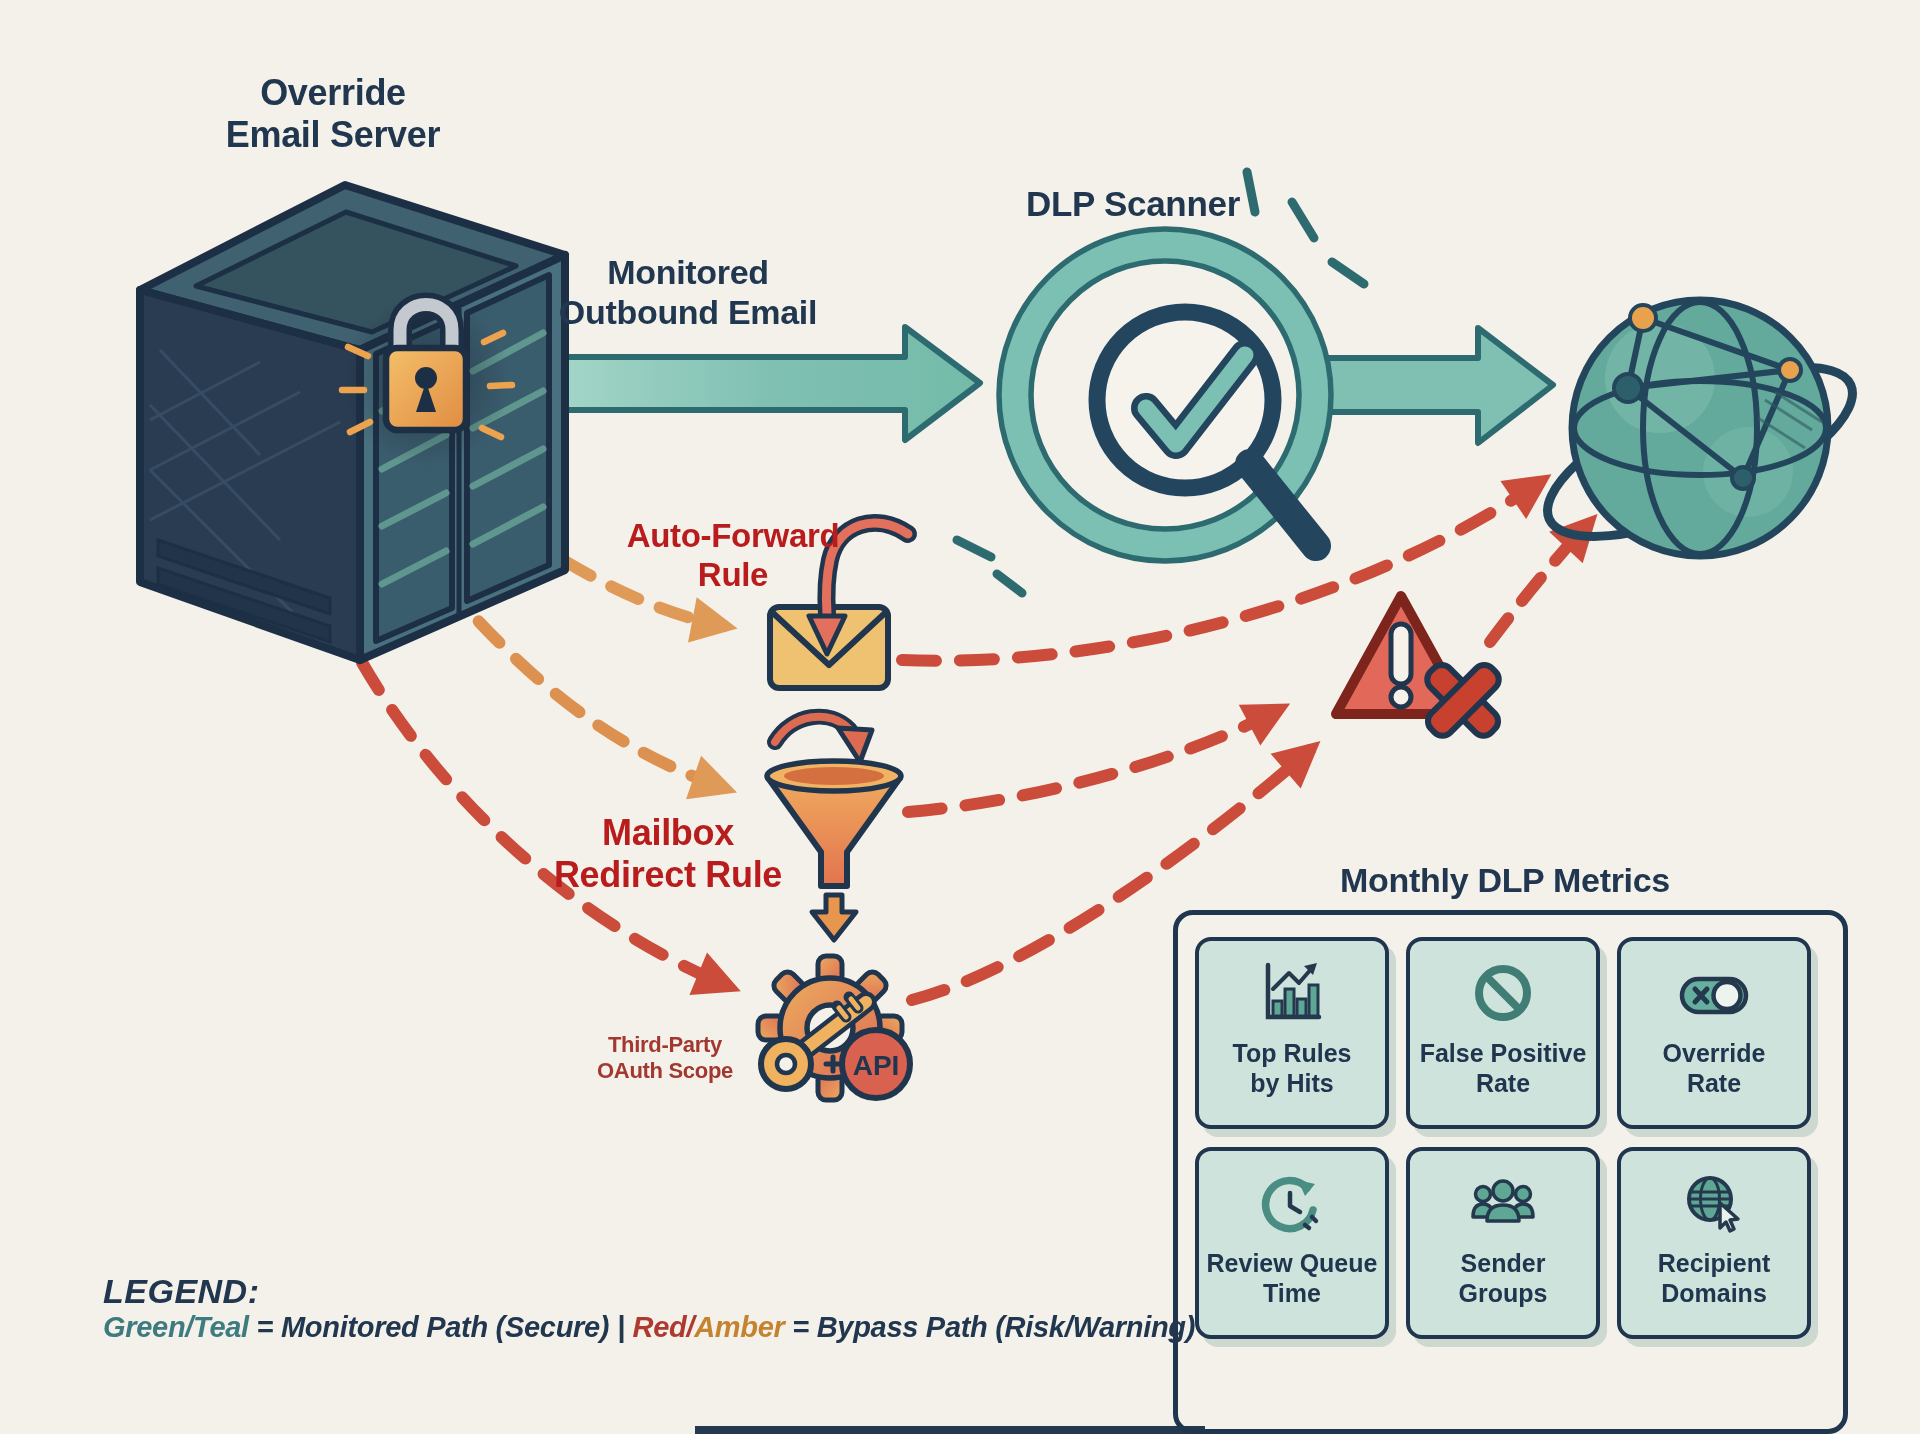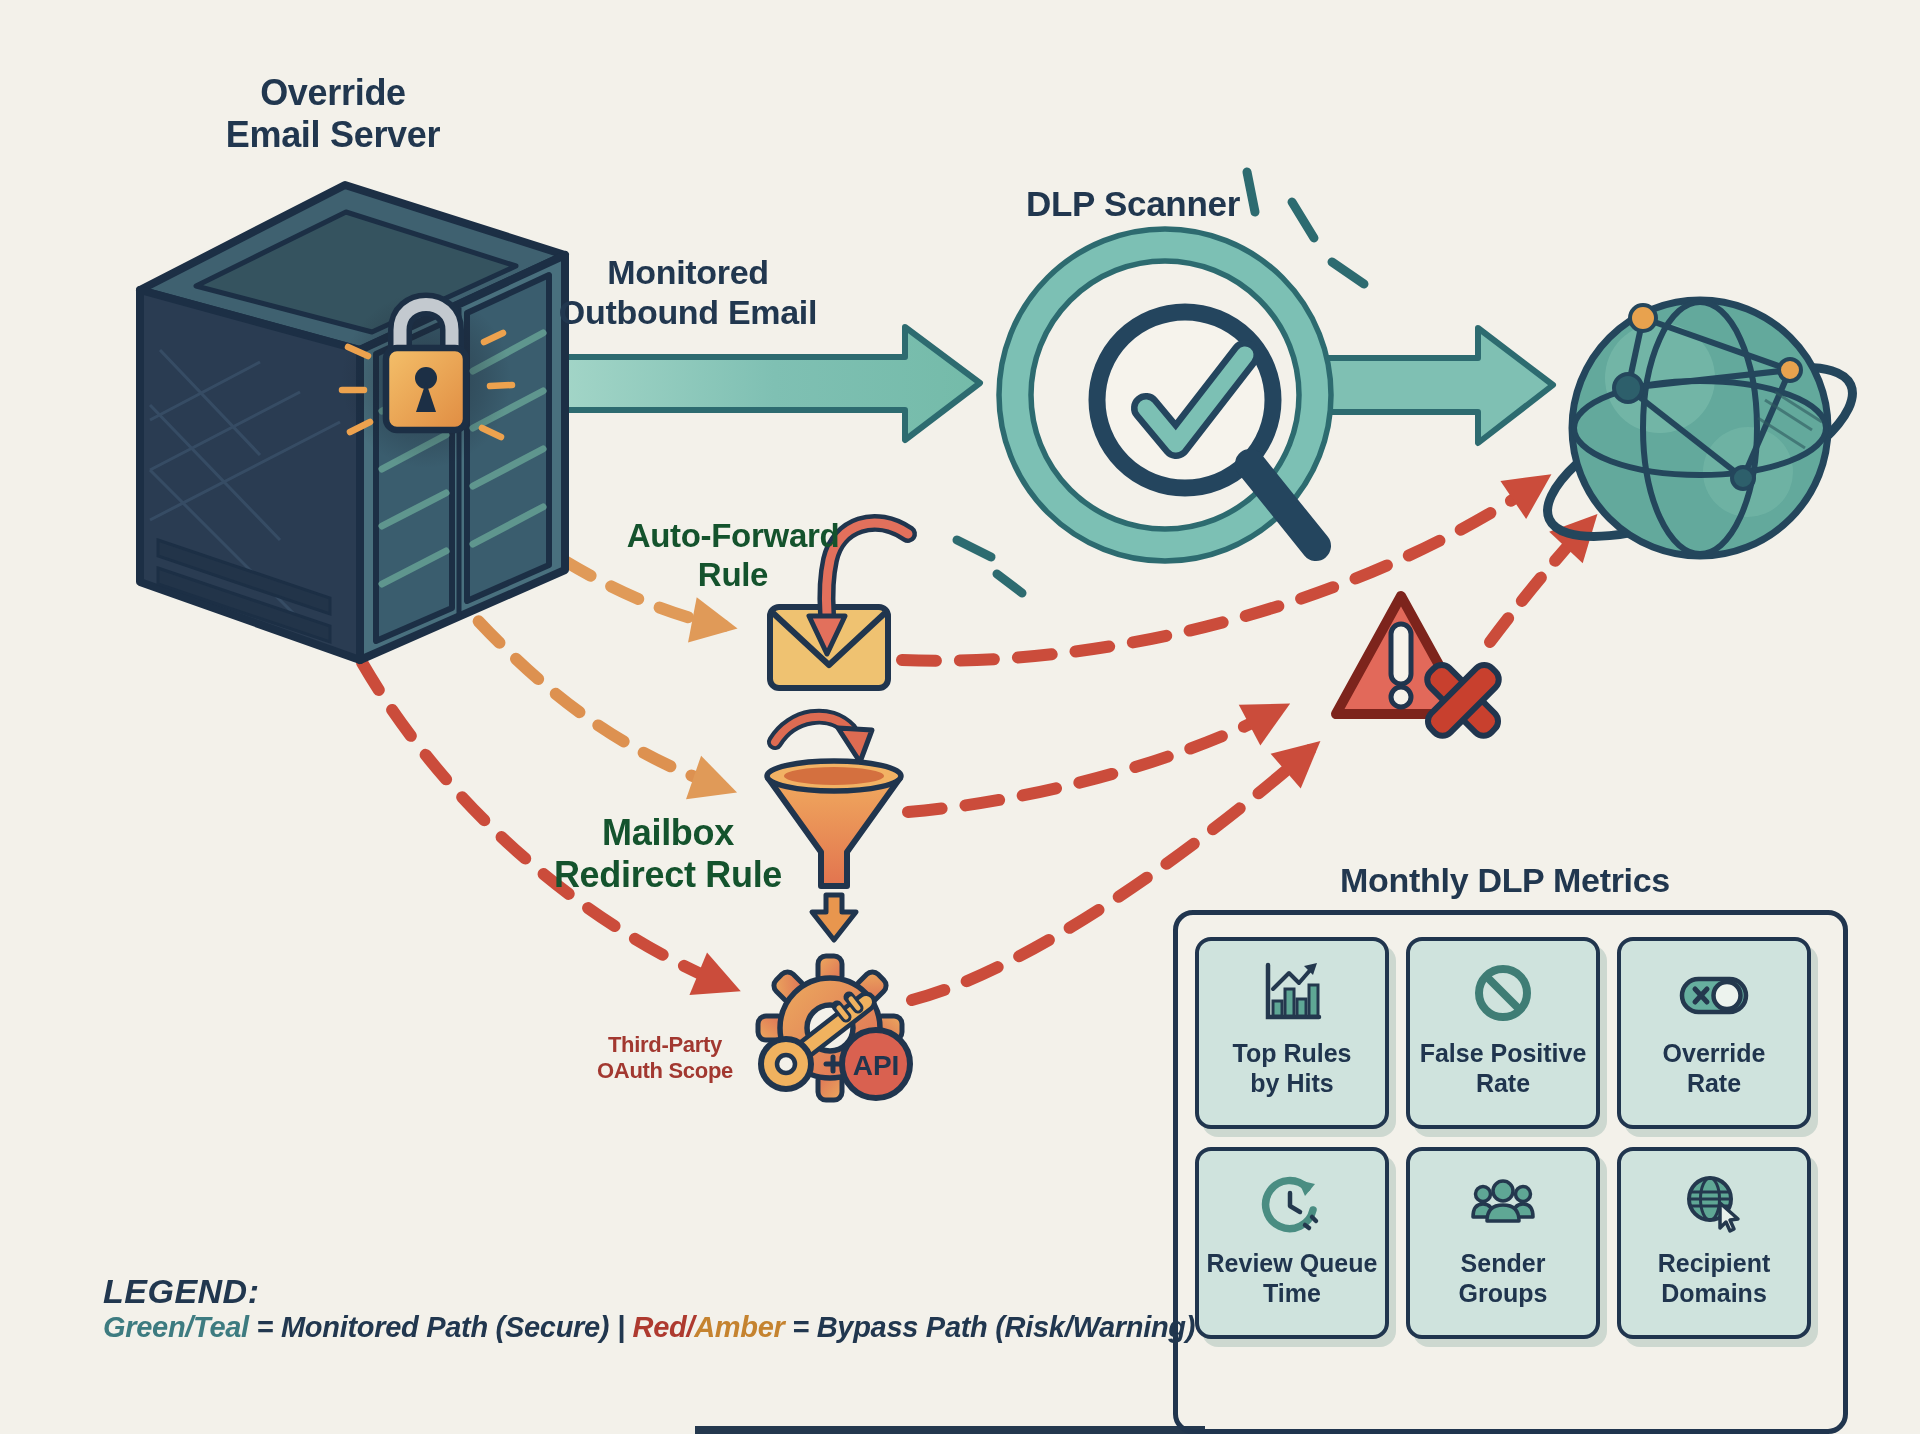--- a/index.html
+++ b/index.html
@@ -2,21 +2,21 @@
 <html><head>
 <meta charset="utf-8">
 <style>
   html,body{margin:0;padding:0;background:#e8e6e0;}
   #canvas{position:relative;width:1920px;height:1434px;background:#f3f1ea;overflow:hidden;
           font-family:"Liberation Sans", sans-serif;}
   #scene{position:absolute;left:0;top:0;}
   .lbl{position:absolute;font-weight:bold;text-align:center;transform:translateX(-50%);
        line-height:1.18;letter-spacing:-0.3px;white-space:nowrap;}
   .navy{color:#21374f;}
-  .amber{color:#14532d;text-align:center;}
+  .amber{color:#b91c1c;text-align:center;}
   .red{color:#a23830;}
   .lbl-main{font-size:36px;}
   
   #metrics-panel{position:absolute;left:1173px;top:910px;width:675px;height:524px;
       border:5px solid #20354e;border-radius:20px;box-sizing:border-box;
       display:grid;grid-template-columns:repeat(3,194px);grid-template-rows:repeat(2,192px);
       gap:18px 17px;padding:22px 0 0 17px;}
   .tile{background:#cfe3dd;border:4.5px solid #20354e;border-radius:16px;
       box-shadow:7px 8px 0 rgba(120,160,150,.30);
       display:flex;flex-direction:column;align-items:center;justify-content:flex-start;

